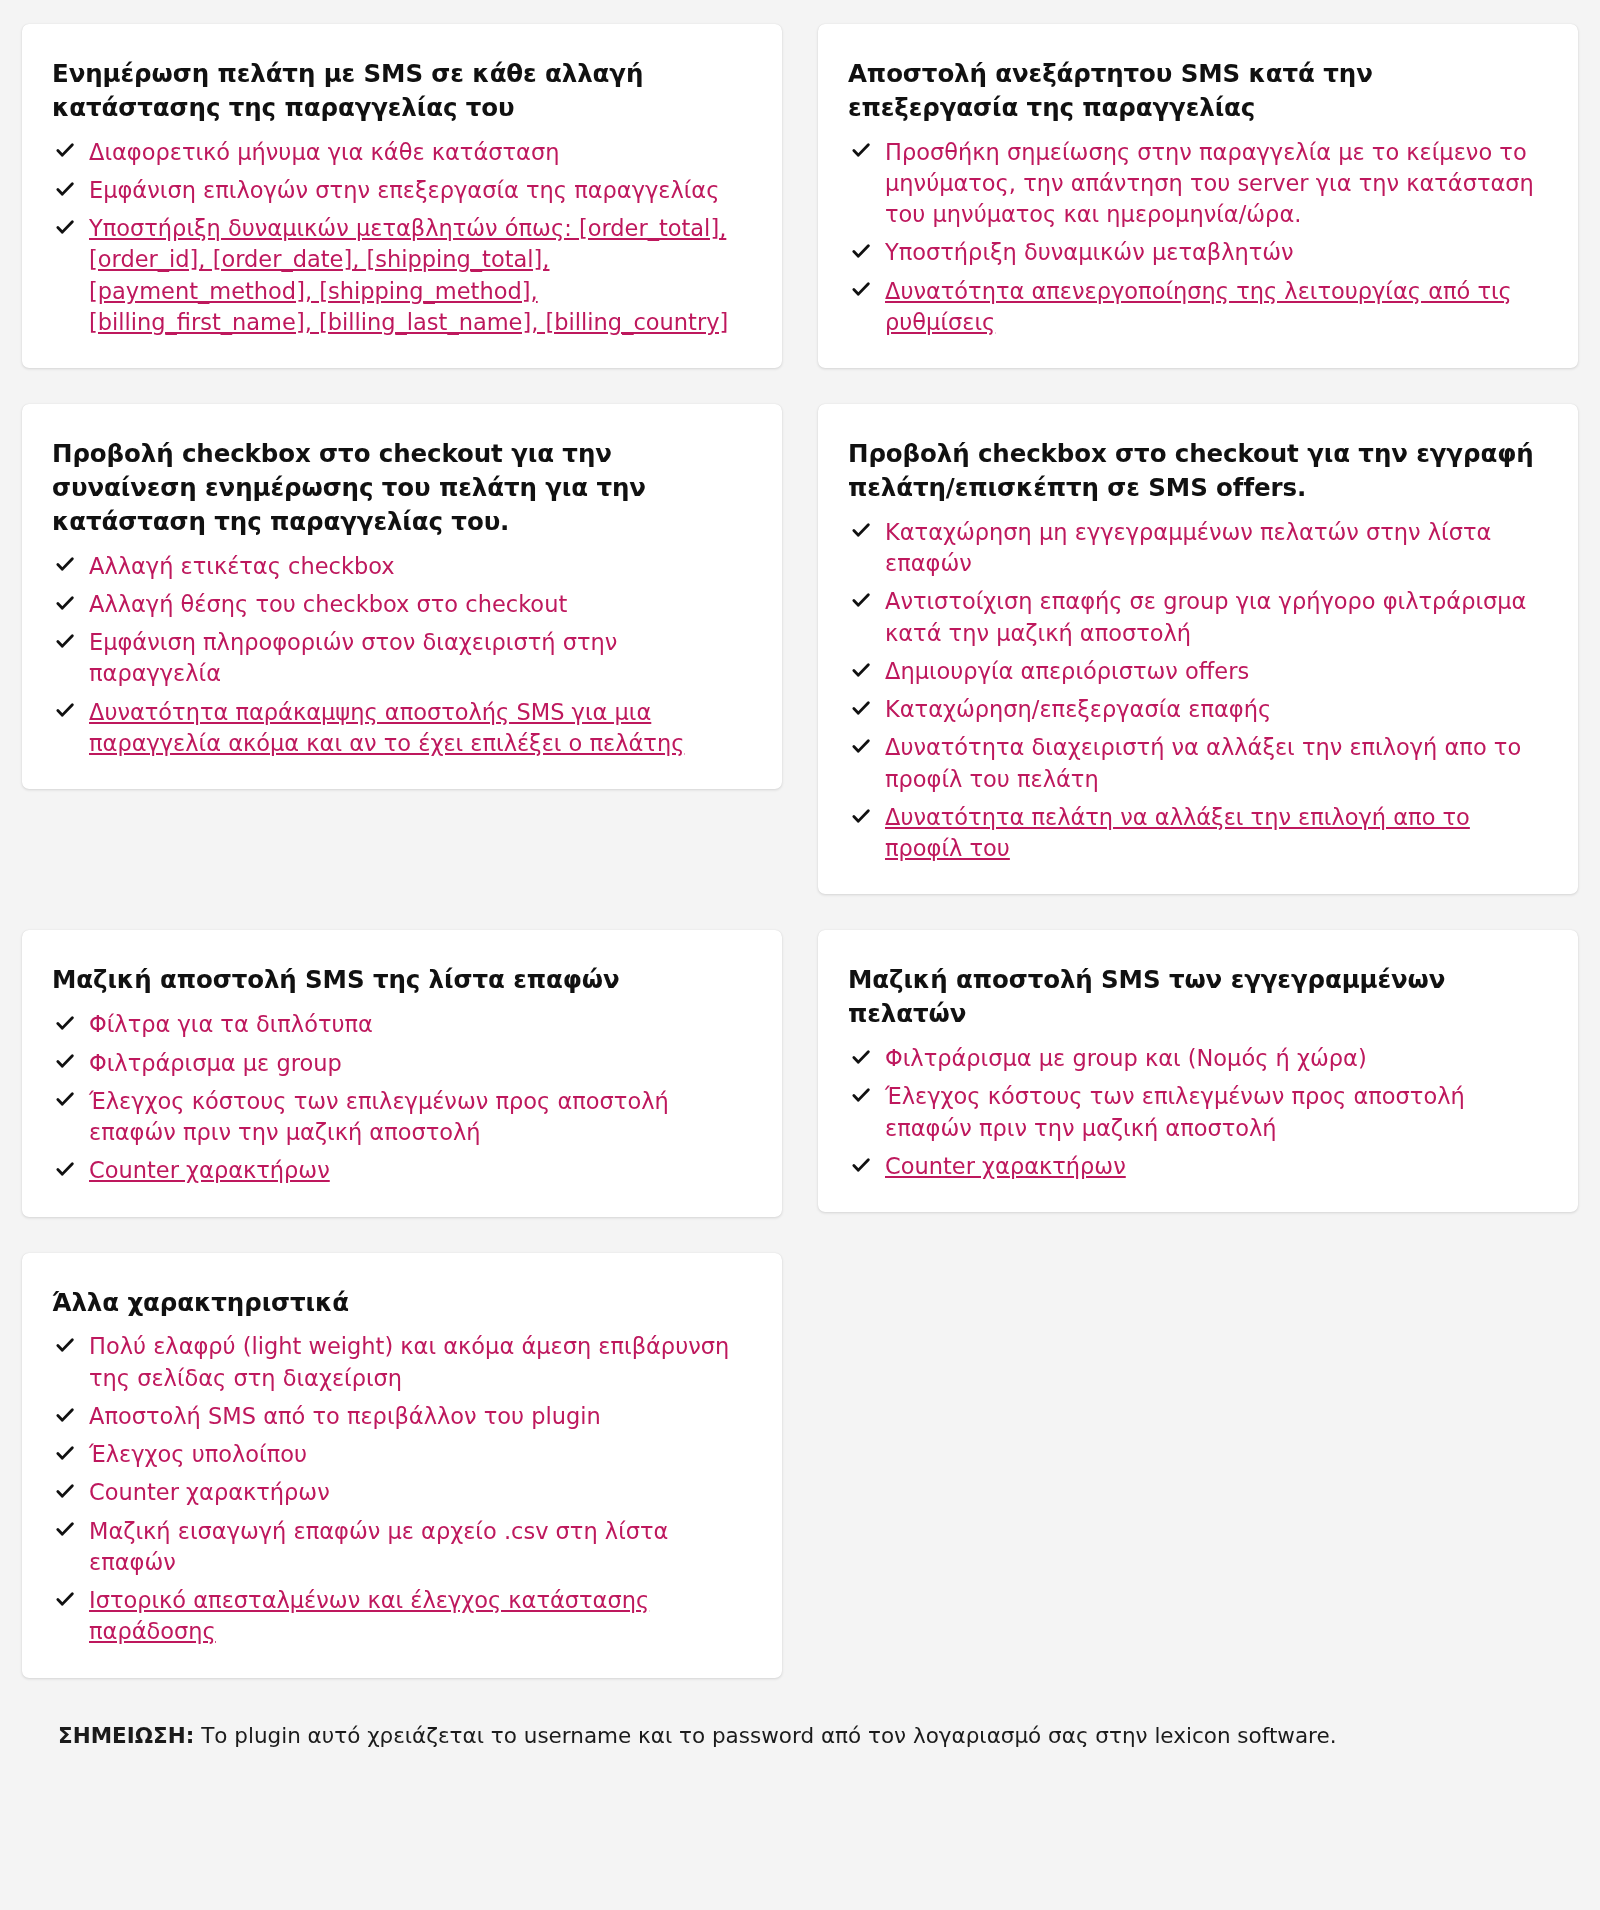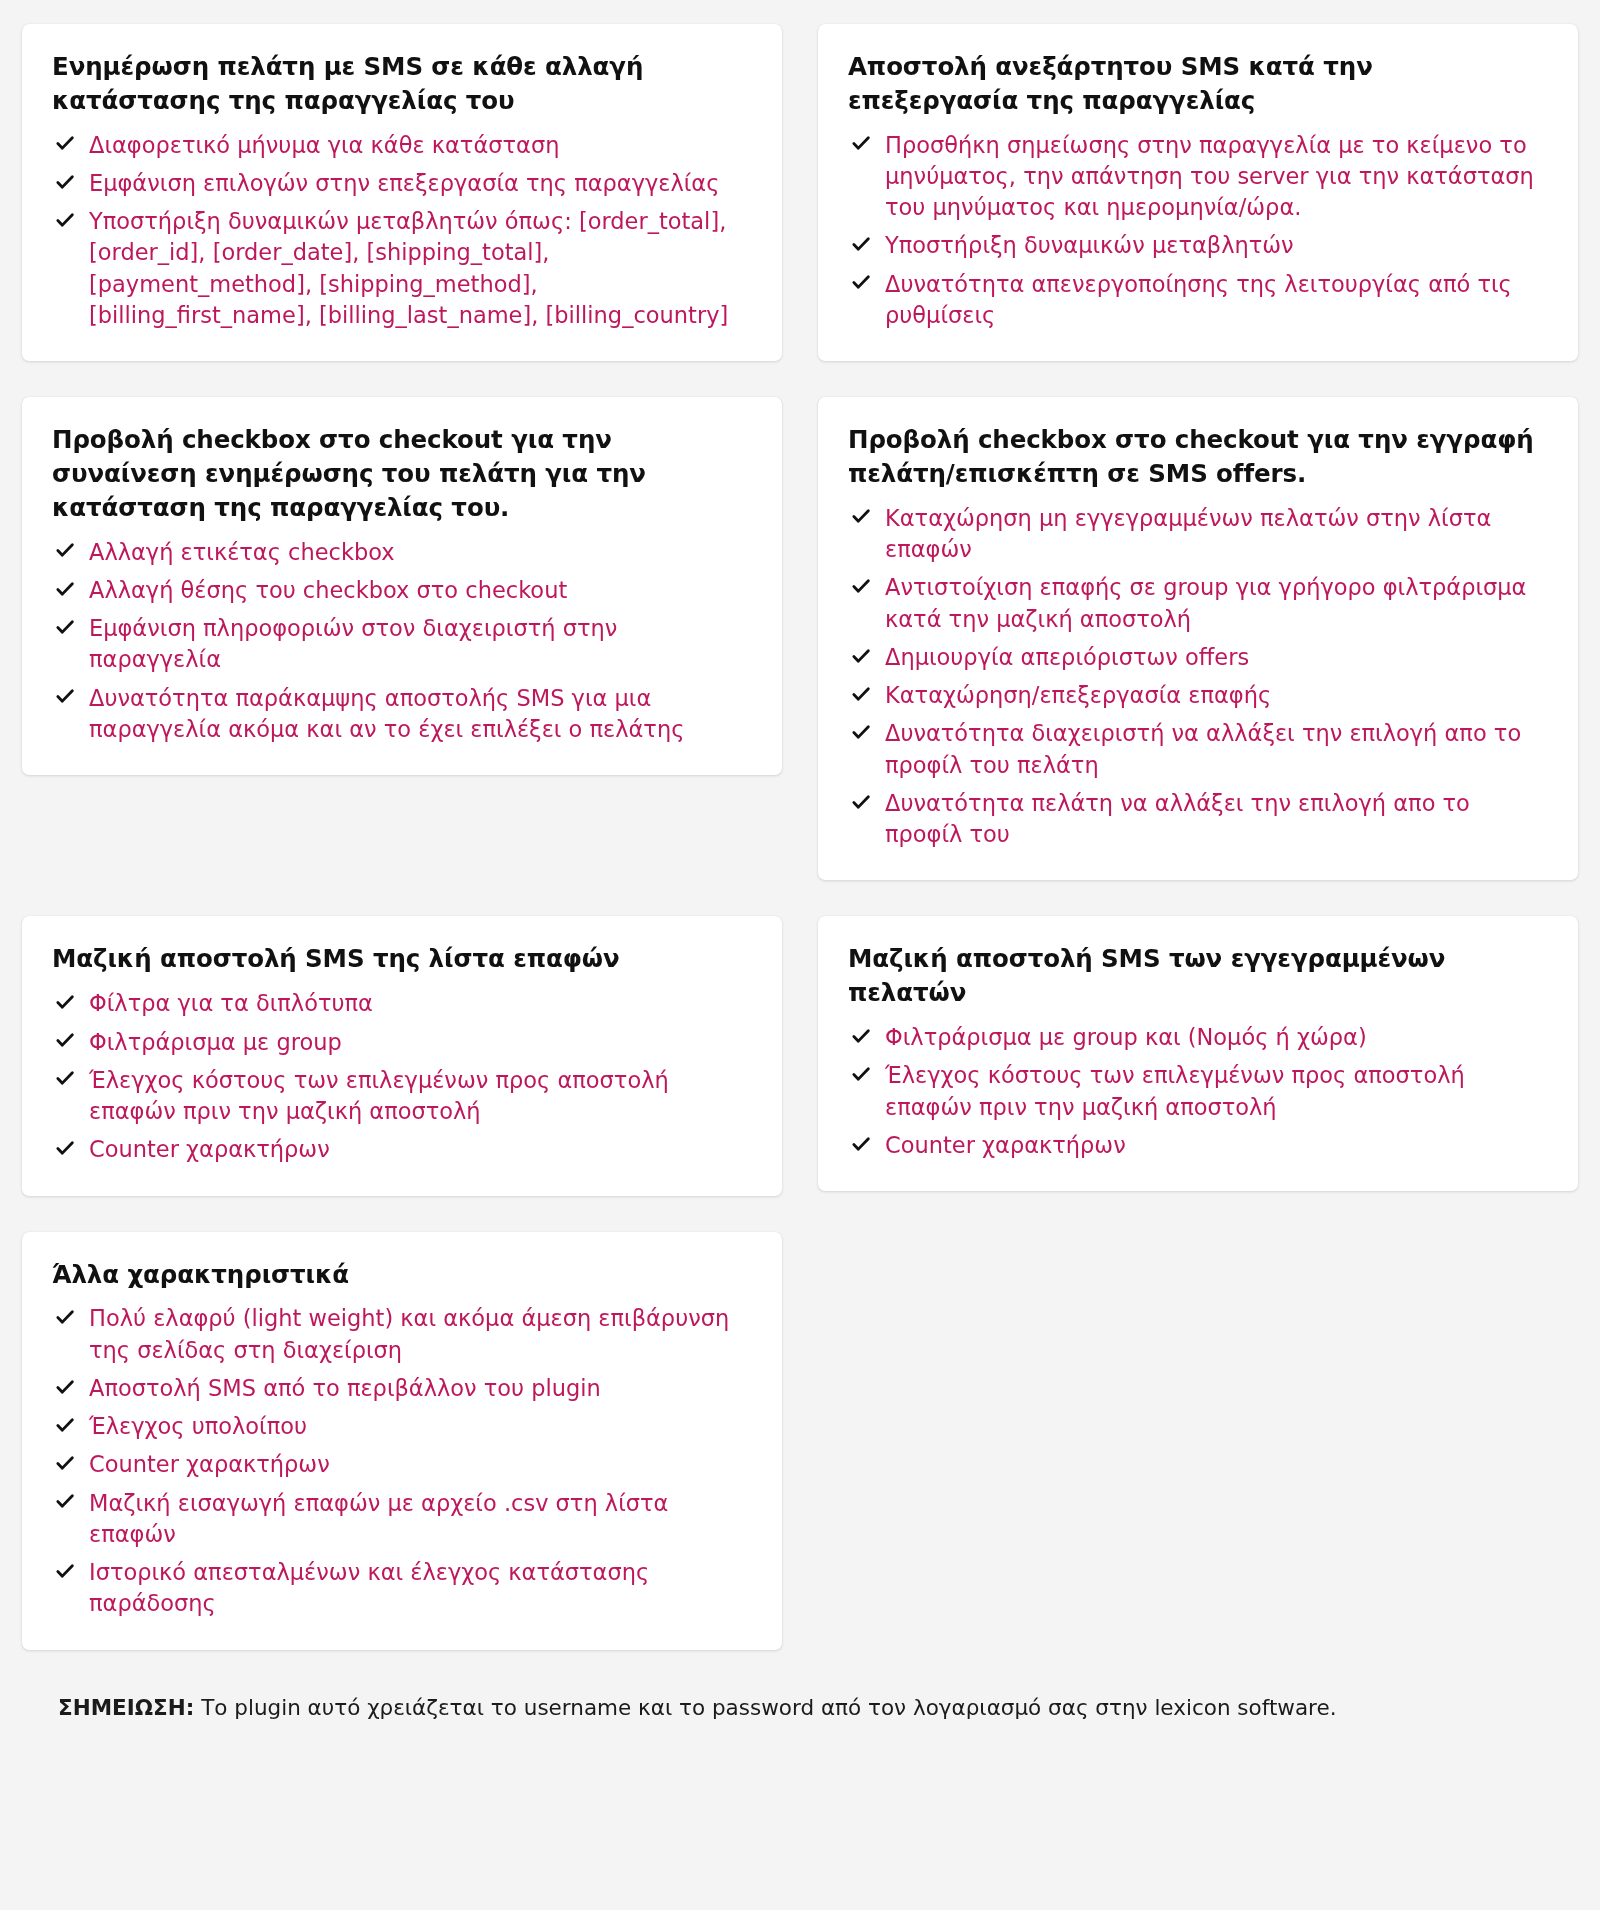--- a/index.html
+++ b/index.html
@@ -36,41 +36,42 @@
     box-shadow: 0 1px 3px rgba(0,0,0,0.13), 0 0 1px rgba(0,0,0,0.10);
     padding: 26px 30px 30px 30px;
     box-sizing: border-box;
   }
 
   .card-title {
     font-size: 24.5px;
     font-weight: 700;
     line-height: 1.38;
     letter-spacing: -0.1px;
-    margin: 0 0 12px 0;
+    margin: 7px 0 12px 0;
     color: #111111;
   }
 
   .feature-list {
     list-style: none;
     margin: 0;
     padding: 0;
   }
 
   .feature-item {
     position: relative;
     padding-left: 37px;
     font-size: 22.5px;
     line-height: 1.39;
     margin: 0 0 7px 0;
     color: #be185d;
     font-weight: 400;
   }
   .feature-item:last-child {
     margin-bottom: 0;
+    text-decoration: underline;
   }
 
   .check-icon {
     position: absolute;
     left: 2px;
     top: 0.12em;
     width: 22px;
     height: 22px;
     display: inline-block;
     color: #111111;

